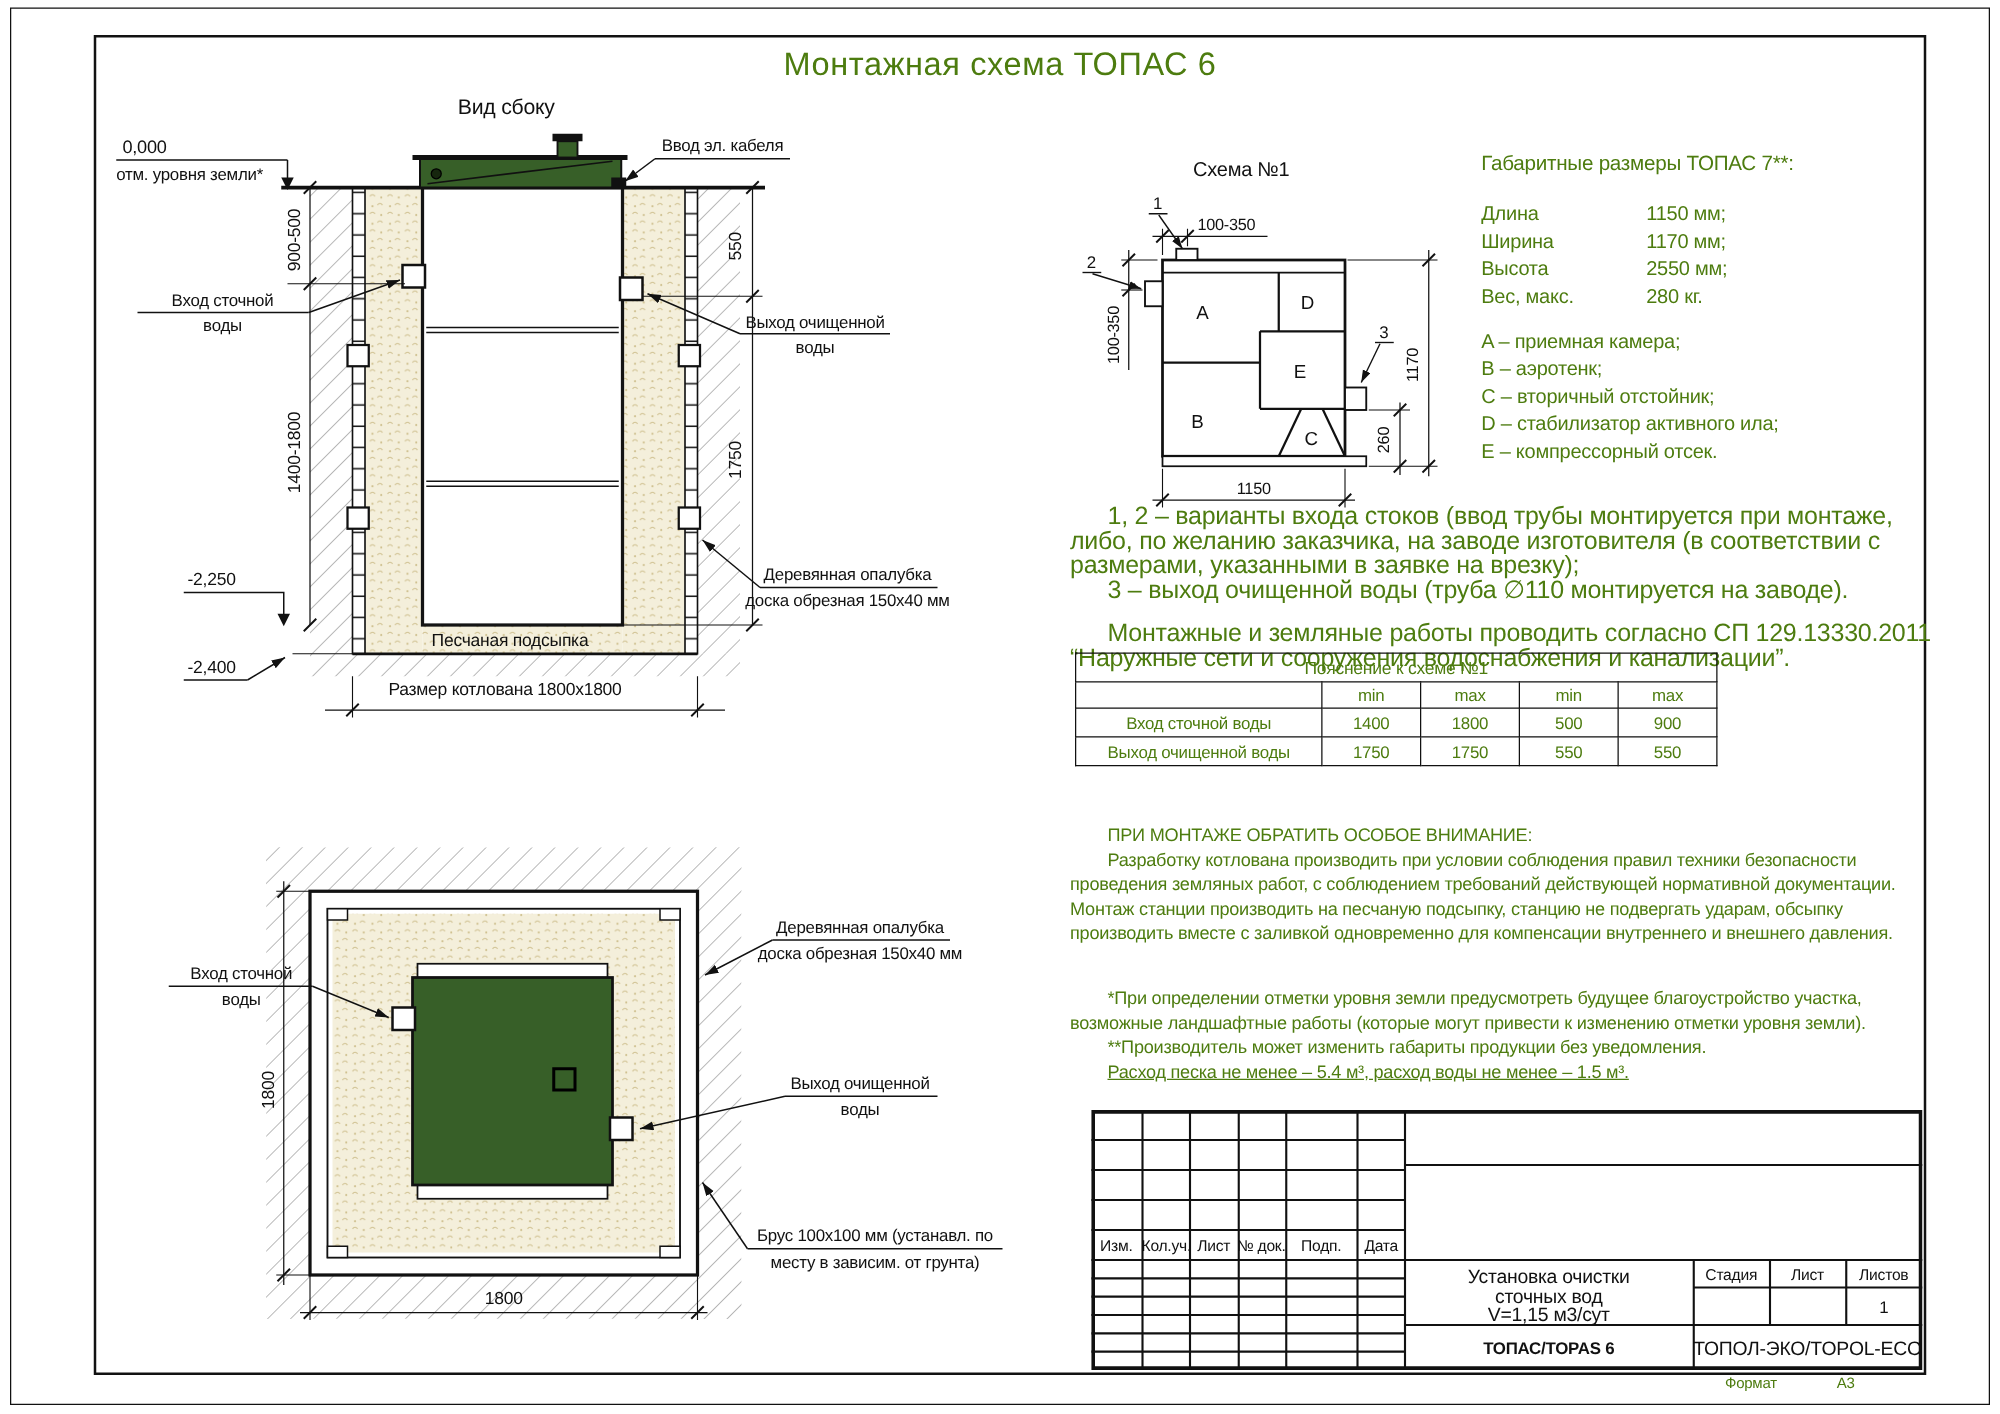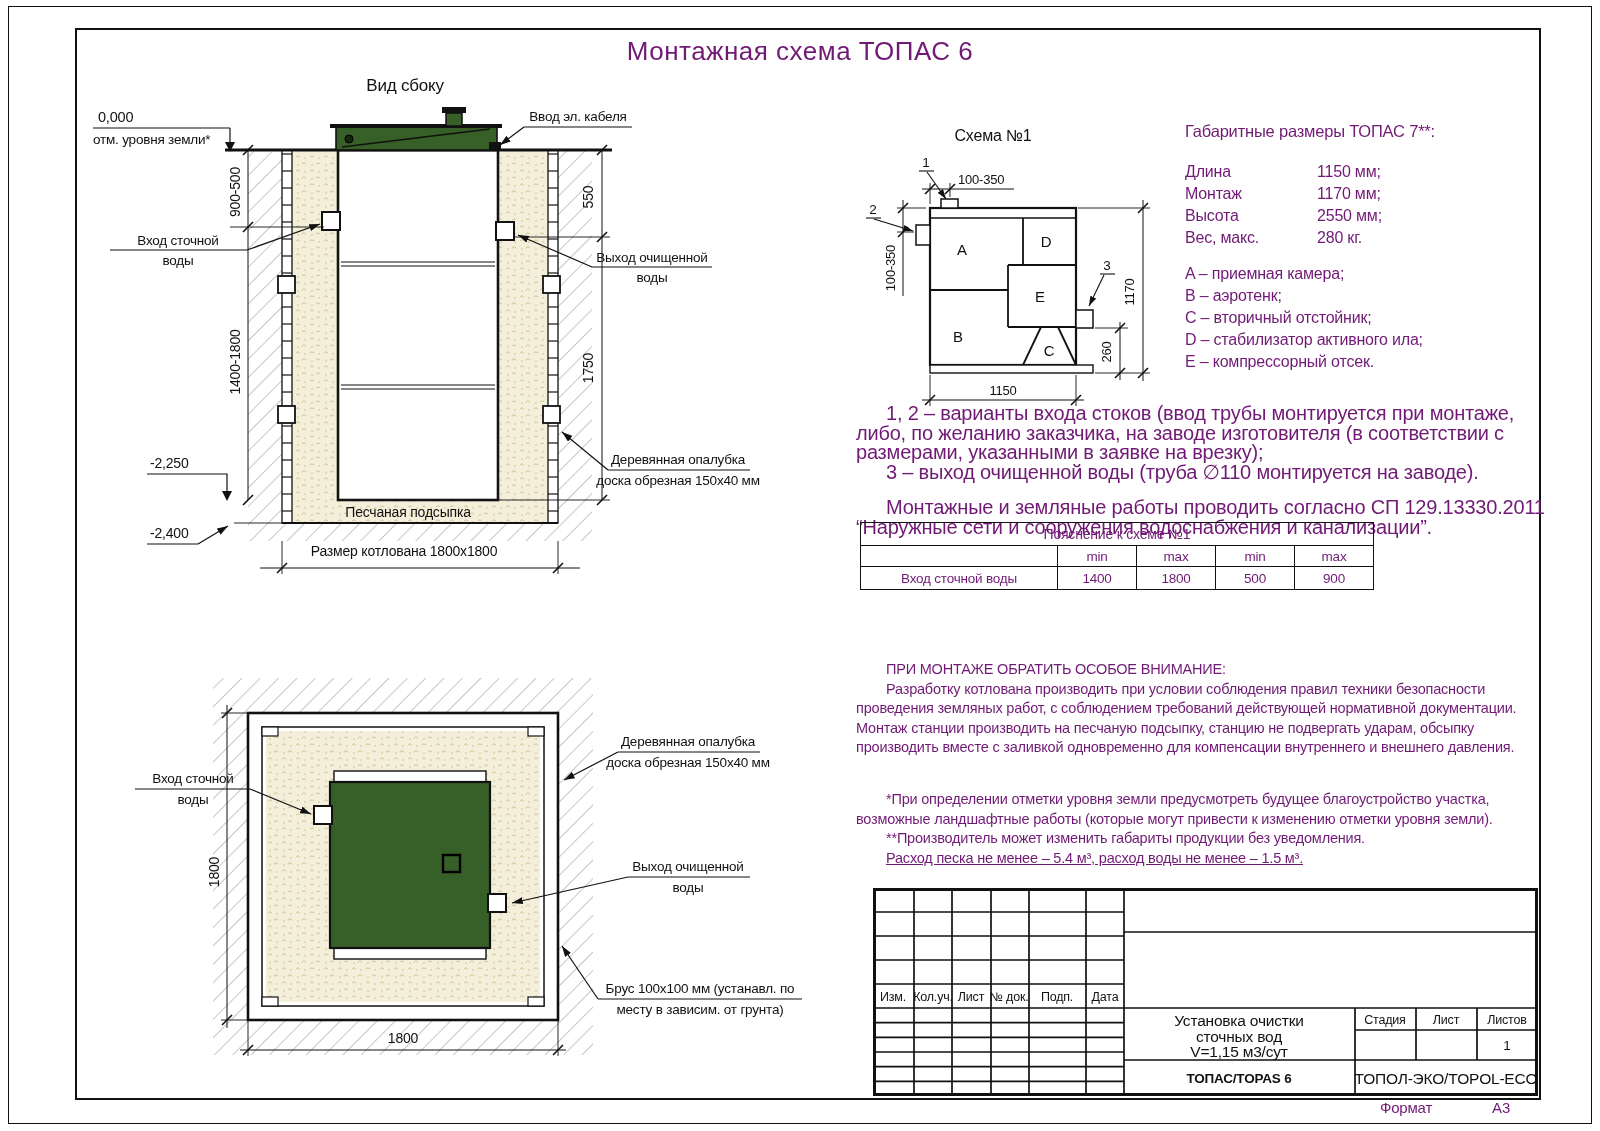--- a/index.html
+++ b/index.html
@@ -1,17 +1,17 @@
 <!DOCTYPE html>
 <html><head>
 <meta charset="utf-8">
 <style>
   html,body{margin:0;padding:0;background:#fff;}
   #sheet{position:relative;width:1600px;height:1131px;background:#fff;overflow:hidden;
-         font-family:"Liberation Sans",sans-serif;color:#701a75;}
+         font-family:"Liberation Sans",sans-serif;color:#4d7c0f;}
   .abs{position:absolute;}
   #outer-border{left:8px;top:6px;width:1582px;height:1116px;border:1.5px solid #111;}
   #frame{left:75px;top:28px;width:1462px;height:1068px;border:2.5px solid #111;}
   #page-title{left:400px;top:36px;width:800px;text-align:center;font-size:26px;letter-spacing:0.5px;}
   .cond{letter-spacing:-0.2px;}
   svg text{font-family:"Liberation Sans",sans-serif;fill:#111;letter-spacing:-0.2px;}
   
   #specs{left:1185px;top:122px;width:340px;font-size:16px;}
   #specs .sp-title{margin:0 0 20px 0;font-size:16.5px;}
   .sp-row{display:flex;line-height:22px;}
@@ -27,21 +27,21 @@
   #exp-table .mm{height:20px;}
   #exp-table .dr{height:22px;margin-left:37px;}
   #exp-table .c0{width:188px;}
   #exp-table .cv{width:70px;}
   #attention{left:856px;top:660px;width:690px;font-size:14.5px;line-height:19.5px;}
   #attention .at-title{text-indent:30px;}
   #attention .at-body{text-indent:30px;margin-top:0;}
   #footnotes{left:856px;top:790px;width:690px;font-size:14.5px;line-height:19.5px;}
   #footnotes p{margin:0;text-indent:30px;}
   #consumption{left:886px;top:850px;font-size:14.5px;text-decoration:underline;text-align:right;}
-  #format-line{left:1380px;top:1099px;width:150px;font-size:15px;display:flex;gap:60px;}
+  #format-line{left:1380px;top:1099px;width:150px;font-size:12px;display:flex;gap:48px;}
 </style>
 </head>
 <body>
 
 <div id="sheet">
   <div class="abs" id="outer-border"></div>
   <div class="abs" id="frame"></div>
 
   <div class="abs" id="page-title">Монтажная схема ТОПАС 6</div>
 
@@ -332,21 +332,21 @@
     <text x="1003" y="395" font-size="13" text-anchor="middle">1150</text>
   </svg>
 
   <div class="abs cond" id="specs">
     <p class="sp-title">Габаритные размеры ТОПАС 7**:</p>
     <div class="sp-row">
         <span class="lbl">Длина</span>
         <span>1150 мм;</span>
       </div>
     <div class="sp-row">
-        <span class="lbl">Монтаж</span>
+        <span class="lbl">Ширина</span>
         <span>1170 мм;</span>
       </div>
     <div class="sp-row">
         <span class="lbl">Высота</span>
         <span>2550 мм;</span>
       </div>
     <div class="sp-row">
         <span class="lbl">Вес, макс.</span>
         <span>280 кг.</span>
       </div>
@@ -376,20 +376,27 @@
       <td class="mm cv">max</td>
       <td class="mm cv">min</td>
       <td class="mm cv">max</td>
     </tr>
     <tr>
       <td class="dr c0">Вход сточной воды</td>
       <td class="dr cv">1400</td>
       <td class="dr cv">1800</td>
       <td class="dr cv">500</td>
       <td class="dr cv">900</td>
+    </tr>
+    <tr>
+      <td class="dr c0">Выход очищенной воды</td>
+      <td class="dr cv">1750</td>
+      <td class="dr cv">1750</td>
+      <td class="dr cv">550</td>
+      <td class="dr cv">550</td>
     </tr>
   </tbody>
     </table>
 
   <div class="abs cond" id="footnotes">
     <p>*При определении отметки уровня земли предусмотреть будущее благоустройство участка, возможные ландшафтные работы (которые могут привести к изменению отметки уровня земли).</p>
     <p>**Производитель может изменить габариты продукции без уведомления.</p>
   </div>
 
   <div class="abs cond" id="attention">

